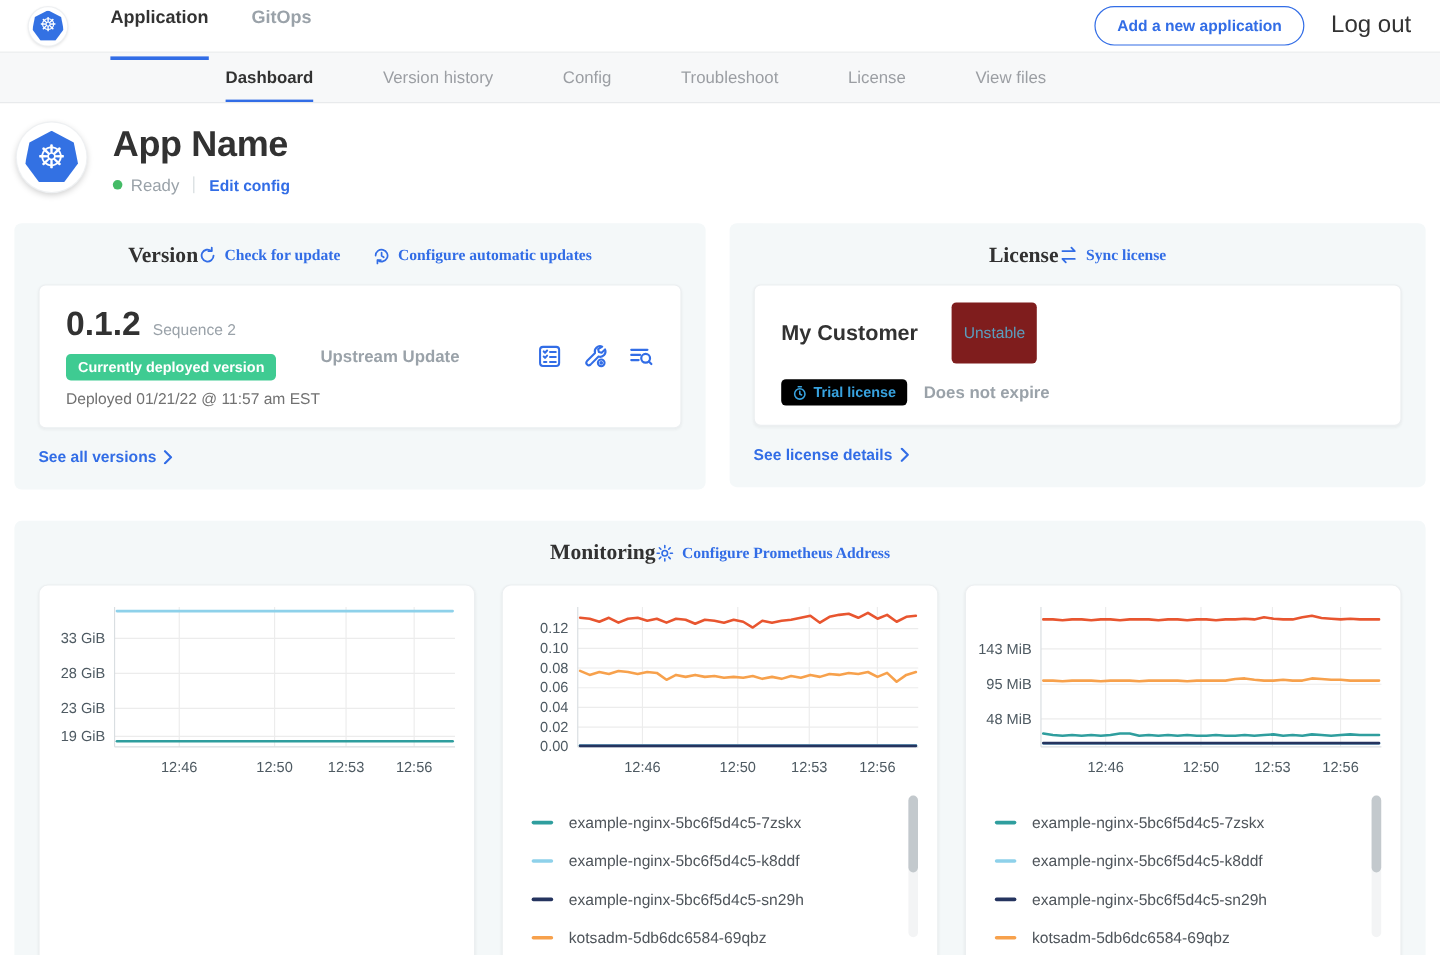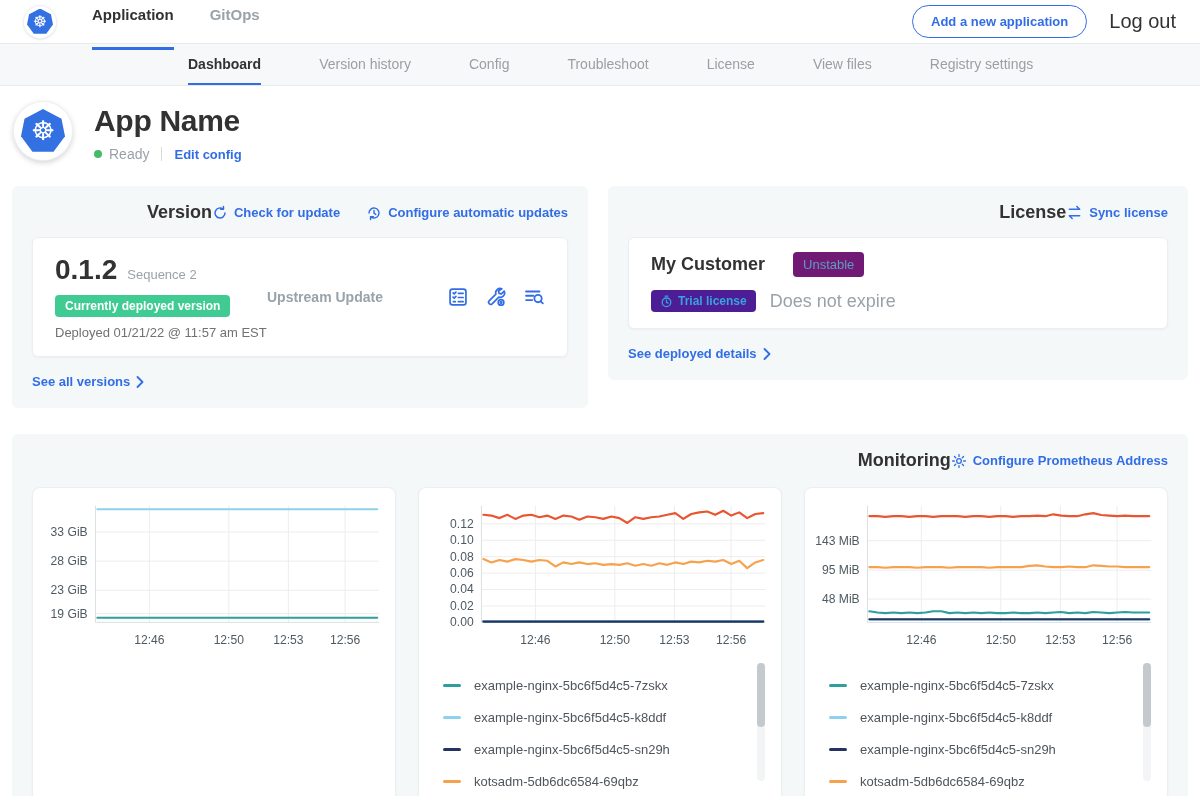--- a/index.html
+++ b/index.html
@@ -44,22 +44,22 @@
   .status-row { display:flex; align-items:center; margin-top:8px; }
   .status-dot { width:8px; height:8px; border-radius:50%; background:#44bb66; }
   .status-text { margin-left:7px; font-size:14px; color:#9aa2a9; }
   .status-divider { width:1px; height:14px; background:#d5dbde; margin:0 12px; }
   .blue-link { color:#326de6; font-weight:700; font-size:13px; cursor:pointer;
     display:inline-flex; align-items:center; gap:6px; text-decoration:none; }
 
   
   .cards-row { display:flex; gap:20px; padding:4px 12px 0; align-items:flex-start; }
   .panel { background:#f4f8f9; border-radius:6px; padding:16px 20px 18px; }
-  .panel-header { display:flex; align-items:center; justify-content:flex-end;
-    margin-bottom:14px; }
+  .panel-header { display:flex; align-items:center; justify-content:center;
+    margin-bottom:14px;font-family:Liberation Serif, serif; }
   .panel-title { font-size:18px; font-weight:700; }
   .panel-links { display:flex; align-items:center; gap:26px; }
   .inner-card { background:#fff; border-radius:6px; border:1px solid #eceff1;
     box-shadow:0 1px 2px rgba(50,50,50,.05); }
 
   .version-panel { width:576px; }
   .license-panel { flex:1; }
 
   .version-inner { display:flex; align-items:center; padding:16px 22px; }
   .version-left { width:212px; }
@@ -69,26 +69,26 @@
   .deployed-badge { display:inline-block; margin:9px 0 8px; background:#3fcb92;
     color:#fff; font-size:12px; font-weight:700; padding:4px 10px; border-radius:4px; }
   .deployed-at { font-size:13px; color:#717171; }
   .version-mid { flex:1; font-size:14px; font-weight:600; color:#9aa2a9; }
   .version-icons { display:flex; align-items:center; gap:16px; color:#326de6; }
   .see-link { margin-top:15px; }
 
   .license-inner { padding:14px 22px 16px; }
   .license-row1 { display:flex; align-items:center; gap:28px; }
   .customer-name { font-size:18px; font-weight:700; }
-  .channel-badge { background:#701a75; color:#5b9dbd; font-size:13px;
-    padding:5px 10px; border-radius:4px; }
+  .channel-badge { background:#7f1d1d; color:#5b9dbd; font-size:13px;
+    padding:18px 10px; border-radius:4px; }
   .license-row2 { display:flex; align-items:center; gap:14px; margin-top:13px; }
-  .trial-badge { background:#4c1d95; color:#38a3e0; font-size:12px; font-weight:700;
+  .trial-badge { background:#000000; color:#38a3e0; font-size:12px; font-weight:700;
     padding:4px 9px; border-radius:4px; display:inline-flex; align-items:flex-end; gap:5px; }
-  .no-expire { font-size:18px; color:#9aa2a9; }
+  .no-expire { font-size:14px; color:#9aa2a9;font-weight:bold; }
 
   
   .monitoring-panel { margin:26px 12px 20px; }
   .charts-row { display:flex; gap:22px; margin-top:16px; }
   .chart-card { flex:1; background:#fff; border-radius:8px; border:1px solid #eceff1;
     box-shadow:0 1px 2px rgba(50,50,50,.05); padding:10px 10px 14px;
     display:flex; flex-direction:column; }
   .chart-plot svg { width:100%; height:auto; display:block; }
   .legend { position:relative; margin:2px 4px 4px 14px; padding-right:18px; min-height:64px; }
   .legend-item { display:flex; align-items:center; gap:13px; margin:17px 0; }
@@ -117,21 +117,20 @@
   <div class="logout">Log out</div>
 </div>
 
 <div class="subnav">
   <div class="subtab active">Dashboard</div>
   <div class="subtab">Version history</div>
   <div class="subtab">Config</div>
   <div class="subtab">Troubleshoot</div>
   <div class="subtab">License</div>
   <div class="subtab">View files</div>
-  <div class="subtab">Registry settings</div>
 </div>
 
 <div class="app-header">
   <div class="app-avatar">
     <div class="hept">
         <span class="helm">☸</span>
       </div>
   </div>
   <div class="app-title-block">
     <div class="app-title">App Name</div>
@@ -249,21 +248,21 @@
                 <line x1="6.4" y1="1.5" x2="9.6" y2="1.5"></line>
               </svg>
           </span>
           <span>Trial license</span>
         </span>
         <span class="no-expire">Does not expire</span>
       </div>
     </div>
     <div class="see-link">
       <a class="blue-link">
-        <span>See deployed details</span>
+        <span>See license details</span>
         <span class="icon">
           <svg width="8" height="12" viewBox="0 0 8 12" fill="none" stroke="#326de6" stroke-width="1.8" stroke-linecap="round" stroke-linejoin="round">
               <polyline points="1.5 1 6.5 6 1.5 11"></polyline>
             </svg>
         </span>
       </a>
     </div>
   </div>
 </div>
 

